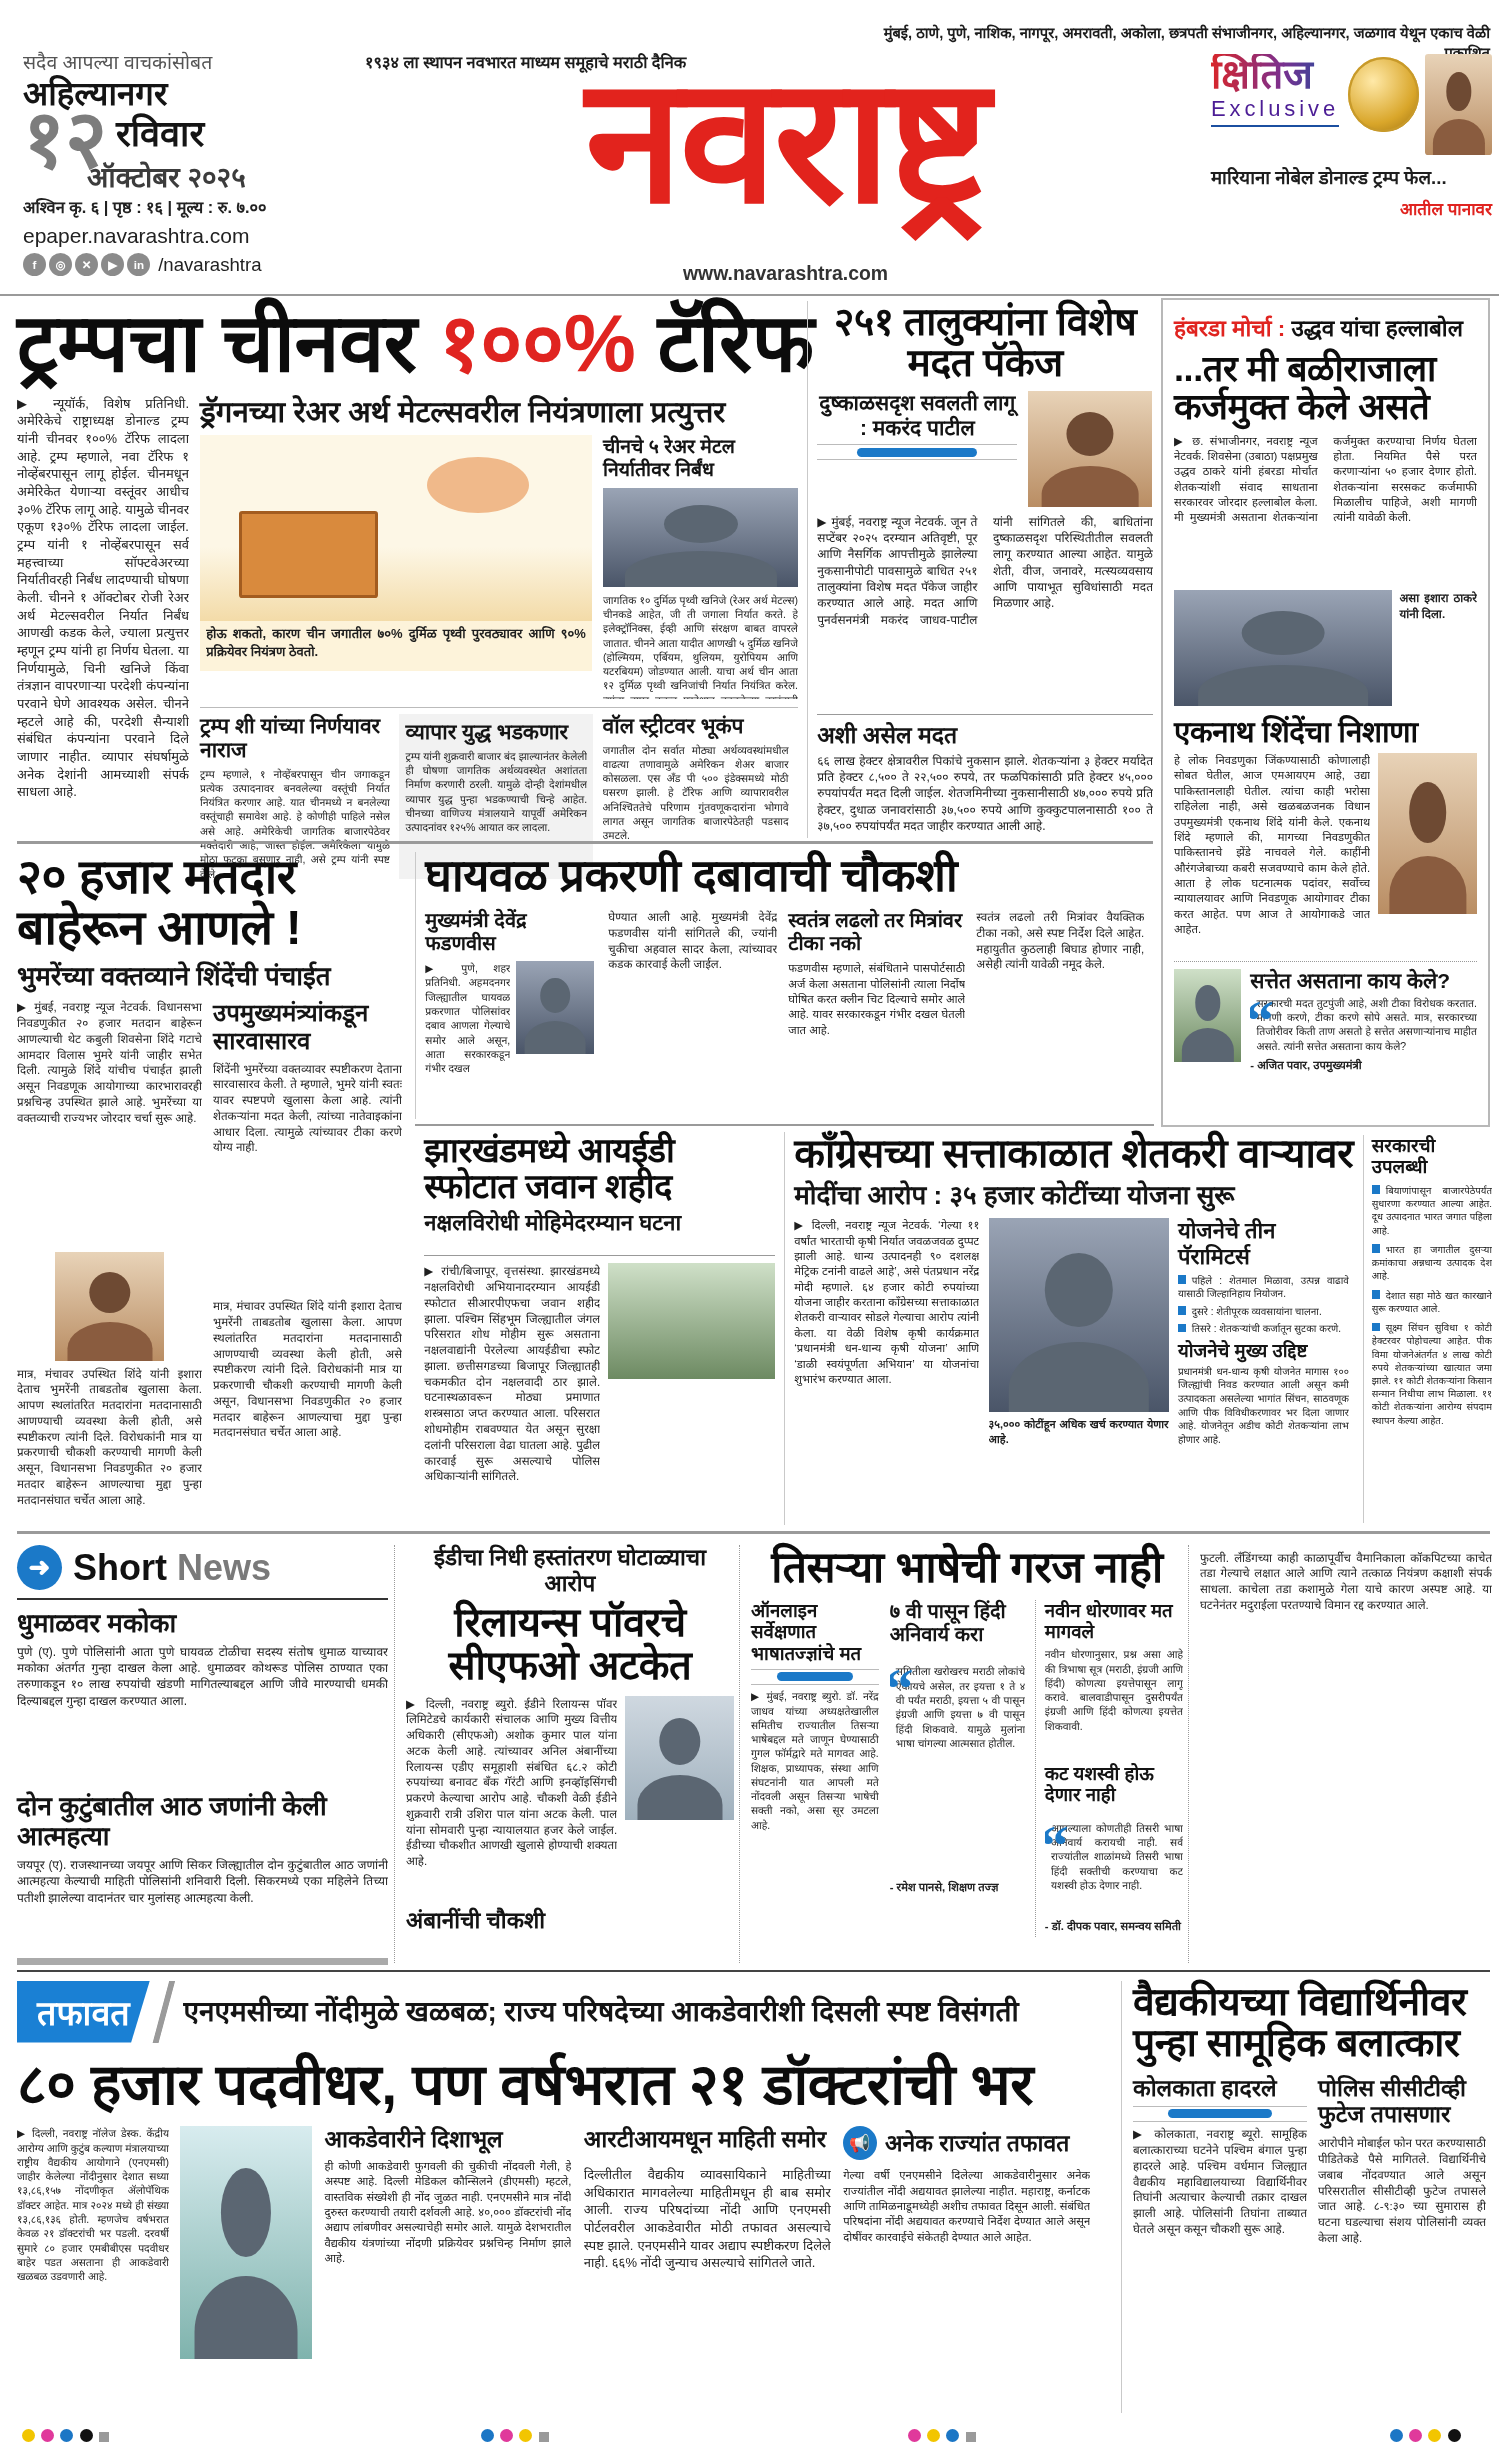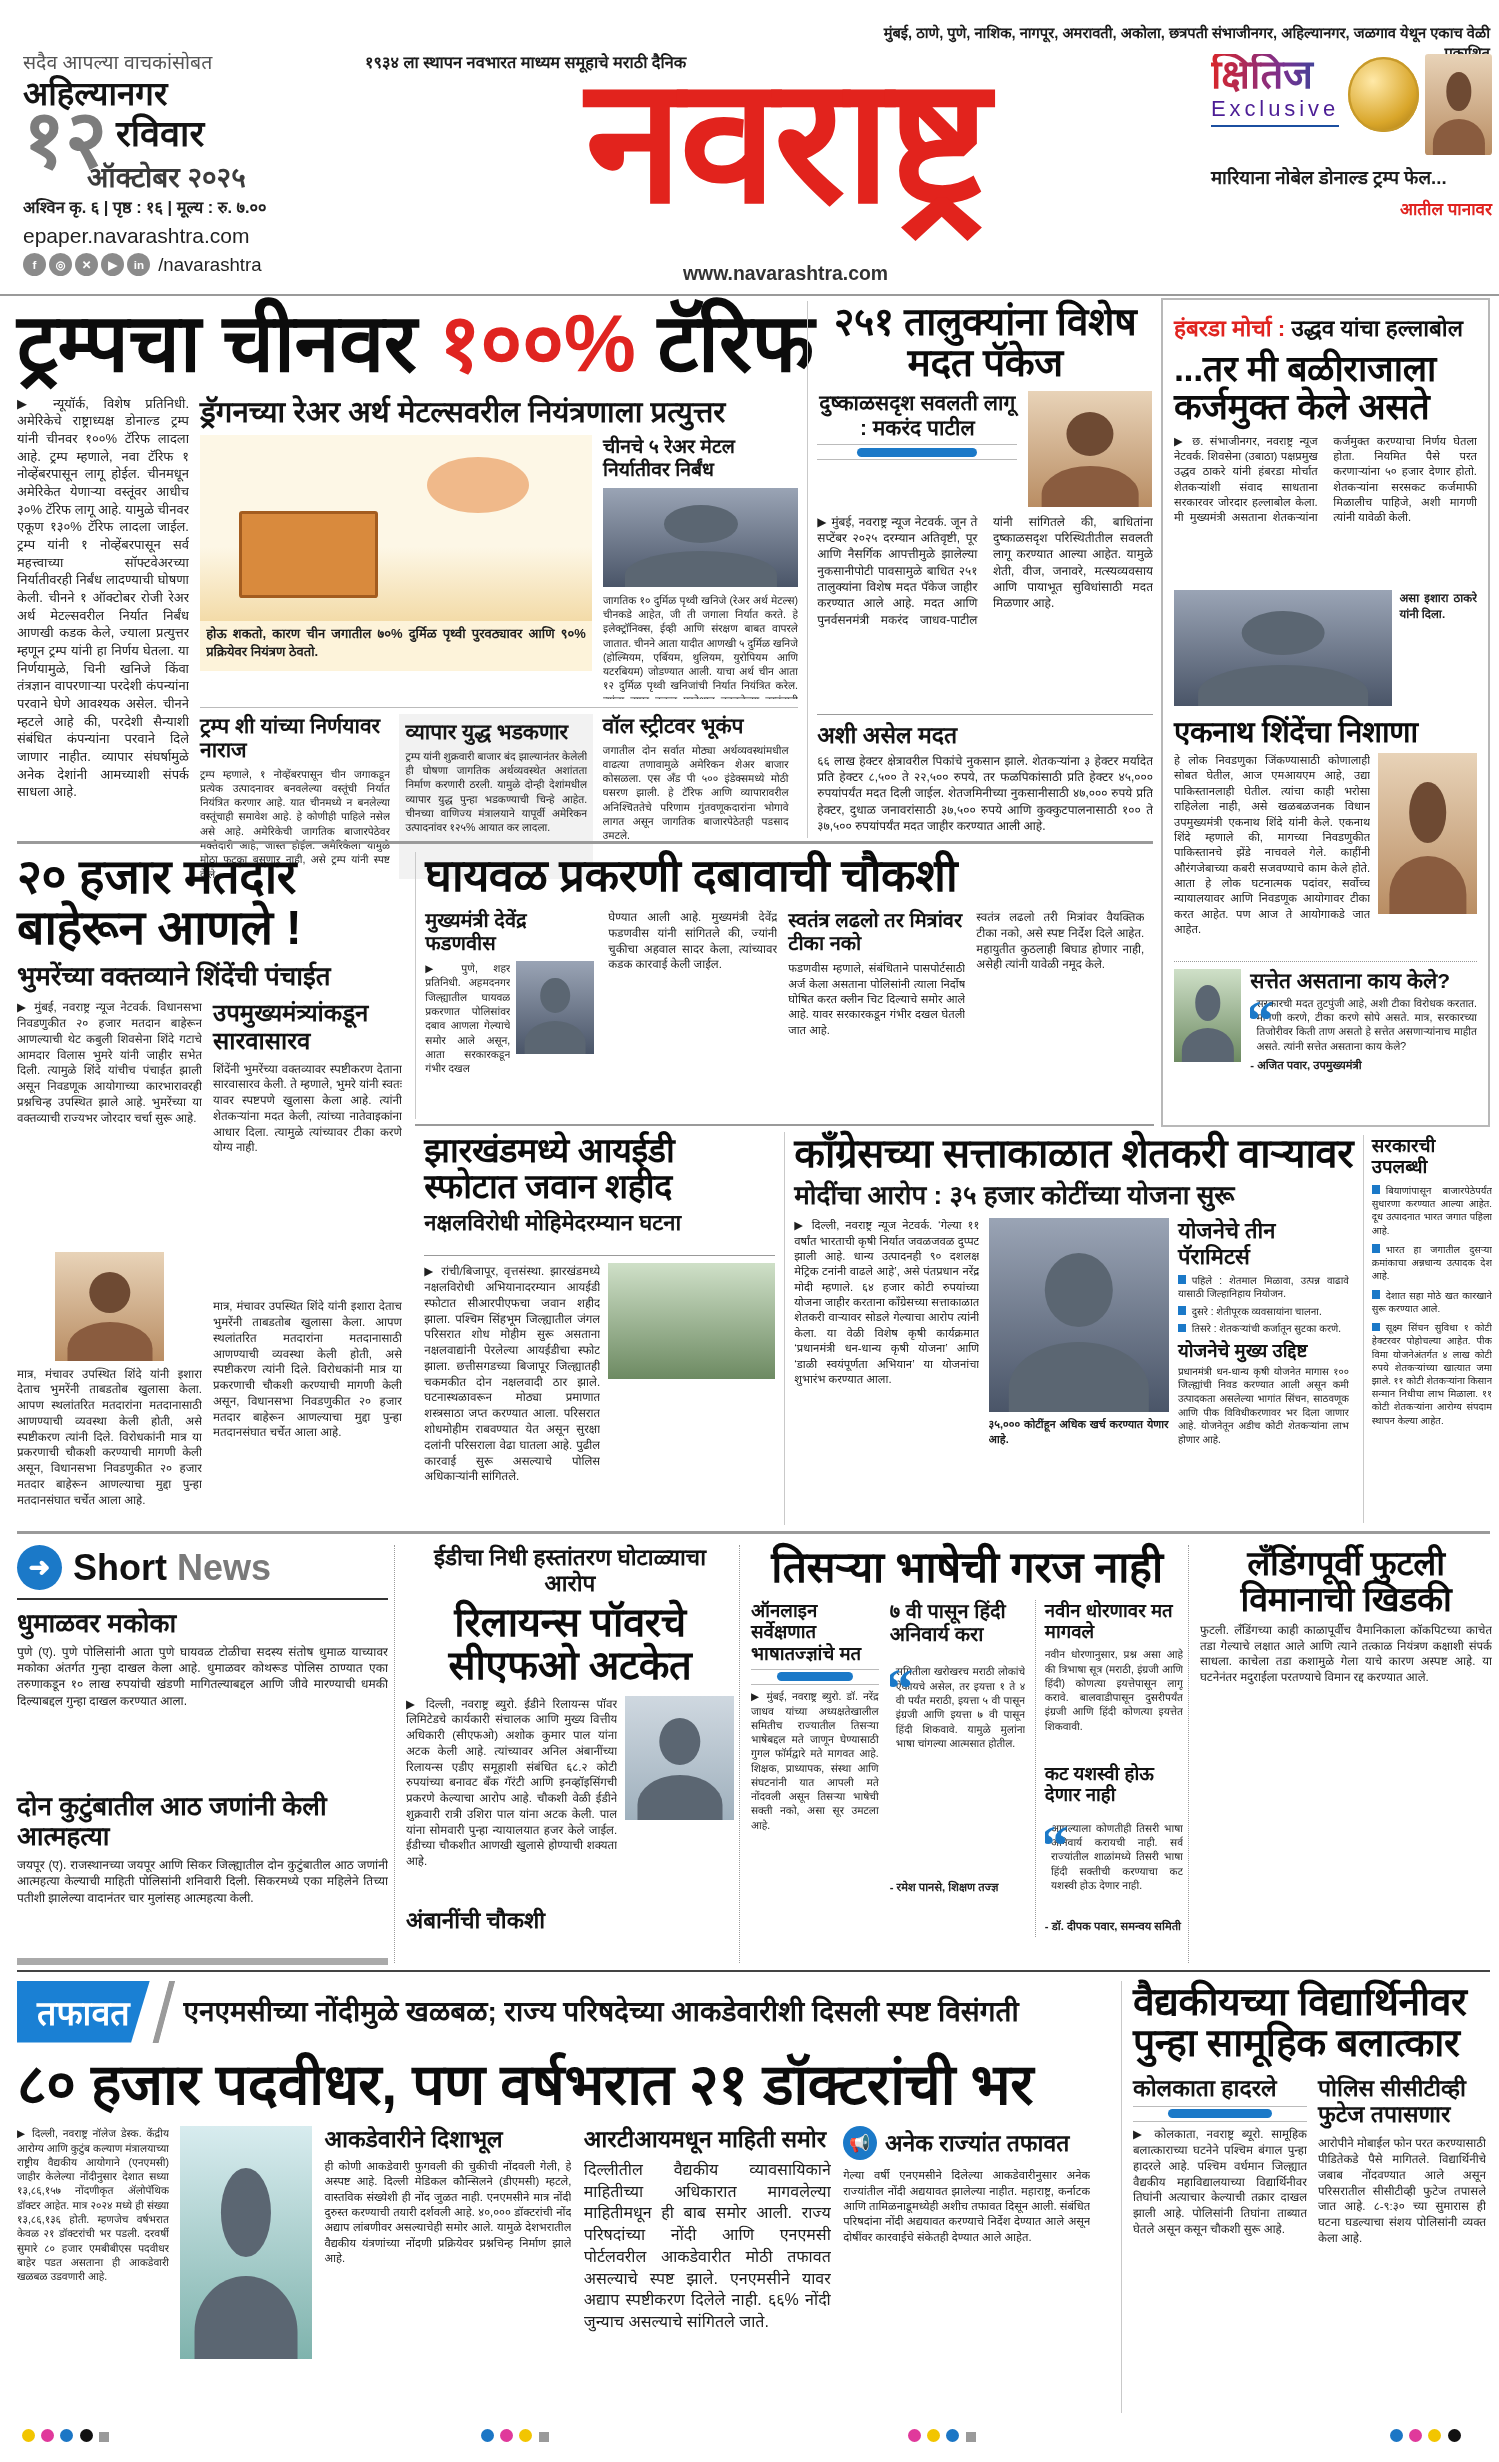--- a/index.html
+++ b/index.html
@@ -310,21 +310,20 @@
         <div class="deck" style="font-size:18.6px">नवीन धोरणावर मत मागवले</div>
         <div class="body" style="font-size:10.5px;height:109px;margin-top:4.7px">नवीन धोरणानुसार, प्रश्न असा आहे की त्रिभाषा सूत्र (मराठी, इंग्रजी आणि हिंदी) कोणत्या इयत्तेपासून लागू करावे. बालवाडीपासून दुसरीपर्यंत इंग्रजी आणि हिंदी कोणत्या इयत्तेत शिकवावी.</div>
         <div class="deck" style="font-size:18.6px;margin-top:6.2px">कट यशस्वी होऊ देणार नाही</div>
         <div class="body qbody" style="font-size:10.5px;height:93px;margin-top:15.5px">आपल्याला कोणतीही तिसरी भाषा अनिवार्य करायची नाही. सर्व राज्यांतील शाळांमध्ये तिसरी भाषा हिंदी सक्तीची करण्याचा कट यशस्वी होऊ देणार नाही.</div>
         <div class="attrib">- डॉ. दीपक पवार, समन्वय समिती</div>
       </div>
     </div>
   </section>
 
   <section class="abs dotline" style="left:1188px;top:1545px;width:304px;height:418px;padding-left:11px">
-    <h2 class="hl center" style="font-size:34px">लँडिंगपूर्वी फुटली विमानाची खिडकी</h2>
     <div class="body" style="font-size:11.6px;height:147px;margin-top:4.7px">फुटली. लँडिंगच्या काही काळापूर्वीच वैमानिकाला कॉकपिटच्या काचेत तडा गेल्याचे लक्षात आले आणि त्याने तत्काळ नियंत्रण कक्षाशी संपर्क साधला. काचेला तडा कशामुळे गेला याचे कारण अस्पष्ट आहे. या घटनेनंतर मदुराईला परतण्याचे विमान रद्द करण्यात आले.</div>
   </section>
 
   <div class="abs" style="left:17px;top:1970px;width:1473px;height:2.3px;background:#444"></div>
 
   <section class="abs" style="left:17px;top:1981px;width:1096px;height:432px">
     <div class="tband">
       <div class="tlabel">तफावत</div>
       <div class="tslash"></div>
       <div class="deck" style="font-size:28px;display:flex;align-items:center;padding-left:7.8px">एनएमसीच्या नोंदीमुळे खळबळ; राज्य परिषदेच्या आकडेवारीशी दिसली स्पष्ट विसंगती</div>
@@ -332,21 +331,21 @@
     <h2 class="hl" style="font-size:57px;margin-top:11px;white-space:nowrap">८० हजार पदवीधर, पण वर्षभरात २१ डॉक्टरांची भर</h2>
     <div style="display:flex;margin-top:12.4px">
       <div class="body" style="width:152px;font-size:10.5px;height:256px">▶ दिल्ली, नवराष्ट्र नॉलेज डेस्क. केंद्रीय आरोग्य आणि कुटुंब कल्याण मंत्रालयाच्या राष्ट्रीय वैद्यकीय आयोगाने (एनएमसी) जाहीर केलेल्या नोंदीनुसार देशात सध्या १३,८६,१५७ नोंदणीकृत ॲलोपॅथिक डॉक्टर आहेत. मात्र २०२४ मध्ये ही संख्या १३,८६,१३६ होती. म्हणजेच वर्षभरात केवळ २१ डॉक्टरांची भर पडली. दरवर्षी सुमारे ८० हजार एमबीबीएस पदवीधर बाहेर पडत असताना ही आकडेवारी खळबळ उडवणारी आहे.</div>
       <div class="ph sil teal" style="width:132px;height:233px;margin-left:11px;flex:none"></div>
       <div style="width:247px;margin-left:12.4px">
         <div class="deck" style="font-size:23px">आकडेवारीने दिशाभूल</div>
         <div class="body" style="font-size:11.3px;height:214px;margin-top:6.2px">ही कोणी आकडेवारी फुगवली की चुकीची नोंदवली गेली, हे अस्पष्ट आहे. दिल्ली मेडिकल कौन्सिलने (डीएमसी) म्हटले, वास्तविक संख्येशी ही नोंद जुळत नाही. एनएमसीने मात्र नोंदी दुरुस्त करण्याची तयारी दर्शवली आहे. ४०,००० डॉक्टरांची नोंद अद्याप लांबणीवर असल्याचेही समोर आले. यामुळे देशभरातील वैद्यकीय यंत्रणांच्या नोंदणी प्रक्रियेवर प्रश्नचिन्ह निर्माण झाले आहे.</div>
       </div>
       <div style="width:247px;margin-left:12.4px">
         <div class="deck" style="font-size:23px">आरटीआयमधून माहिती समोर</div>
-        <div class="body" style="font-size:16px;height:214px;margin-top:6px">दिल्लीतील वैद्यकीय व्यावसायिकाने माहितीच्या अधिकारात मागवलेल्या माहितीमधून ही बाब समोर आली. राज्य परिषदांच्या नोंदी आणि एनएमसी पोर्टलवरील आकडेवारीत मोठी तफावत असल्याचे स्पष्ट झाले. एनएमसीने यावर अद्याप स्पष्टीकरण दिलेले नाही. ६६% नोंदी जुन्याच असल्याचे सांगितले जाते.</div>
+        <div class="body" style="font-size:13px;height:214px;margin-top:13px">दिल्लीतील वैद्यकीय व्यावसायिकाने माहितीच्या अधिकारात मागवलेल्या माहितीमधून ही बाब समोर आली. राज्य परिषदांच्या नोंदी आणि एनएमसी पोर्टलवरील आकडेवारीत मोठी तफावत असल्याचे स्पष्ट झाले. एनएमसीने यावर अद्याप स्पष्टीकरण दिलेले नाही. ६६% नोंदी जुन्याच असल्याचे सांगितले जाते.</div>
       </div>
       <div style="width:247px;margin-left:12.4px">
         <div style="display:flex;align-items:center">
           <span class="sn-icon" style="width:34px;height:34px;font-size:17px">📢</span>
           <span class="deck" style="font-size:23px;margin-left:7.8px">अनेक राज्यांत तफावत</span>
         </div>
         <div class="body" style="font-size:11.3px;height:211px;margin-top:7.8px">गेल्या वर्षी एनएमसीने दिलेल्या आकडेवारीनुसार अनेक राज्यांतील नोंदी अद्ययावत झालेल्या नाहीत. महाराष्ट्र, कर्नाटक आणि तामिळनाडूमध्येही अशीच तफावत दिसून आली. संबंधित परिषदांना नोंदी अद्ययावत करण्याचे निर्देश देण्यात आले असून दोषींवर कारवाईचे संकेतही देण्यात आले आहेत.</div>
       </div>
     </div>
   </section>

